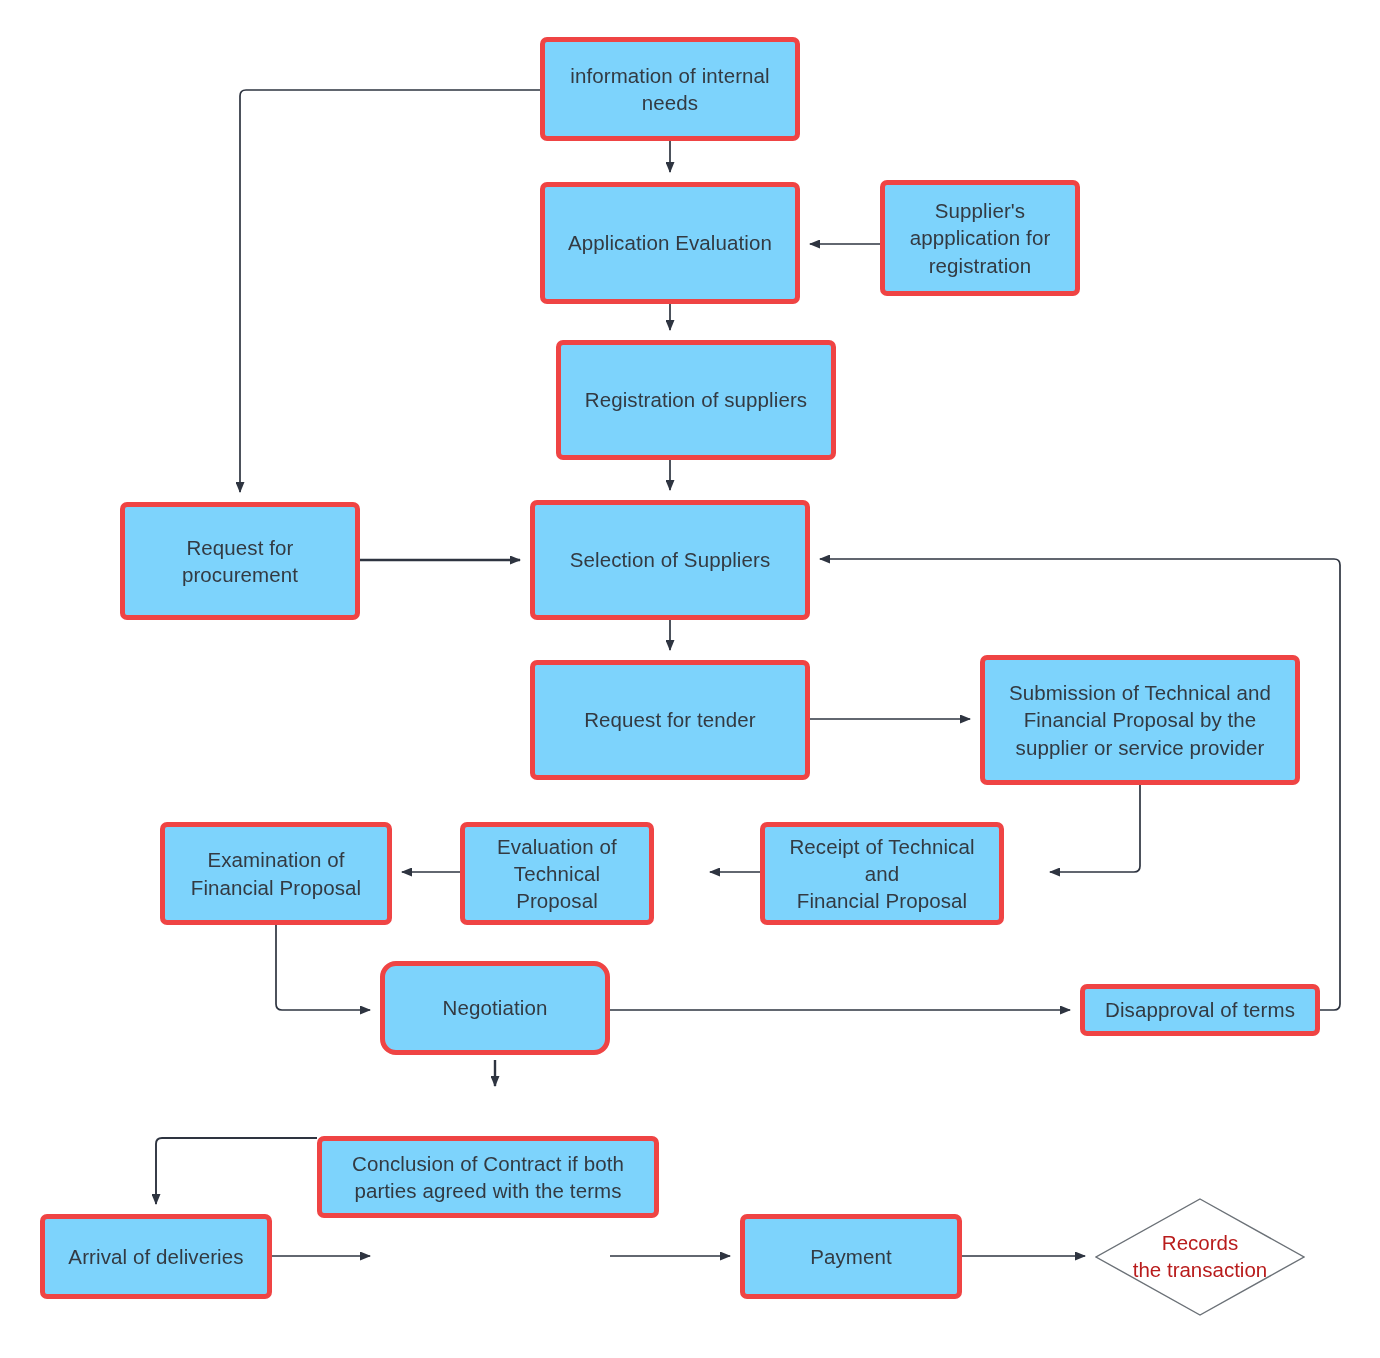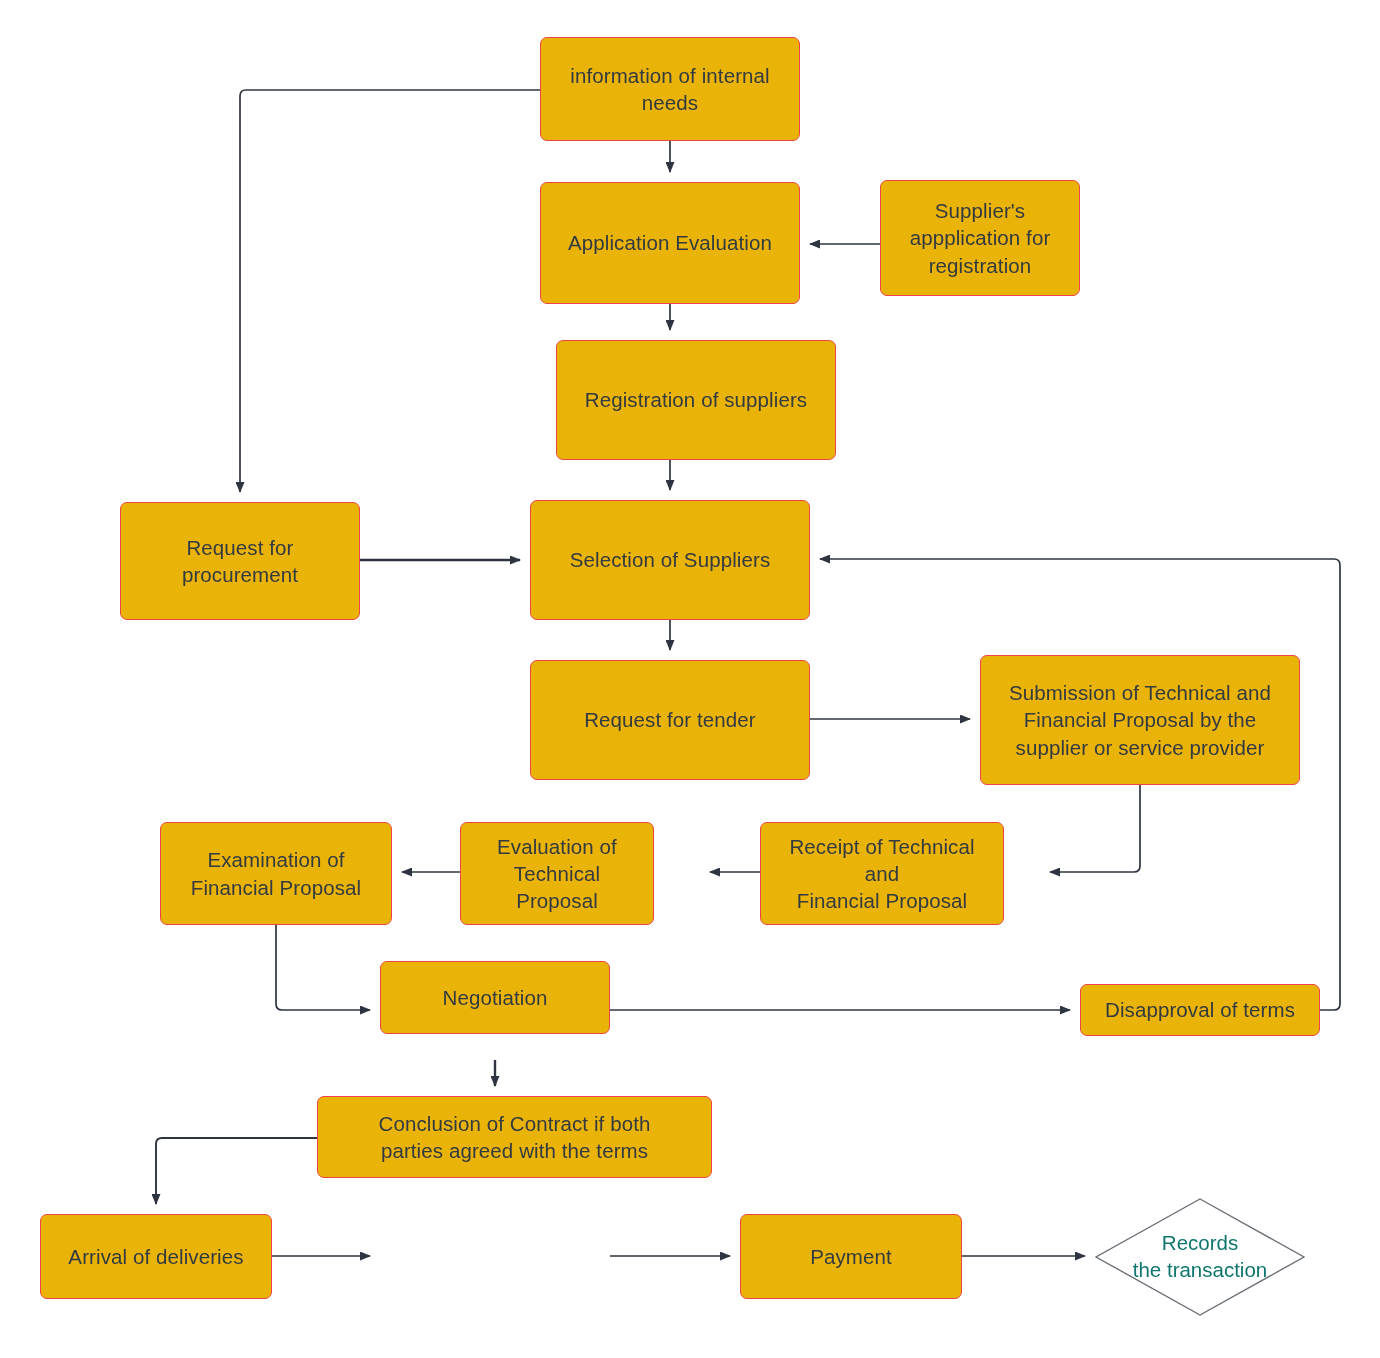--- a/index.html
+++ b/index.html
@@ -26,23 +26,23 @@
     height: 1358px;
     pointer-events: none;
   }
   .node {
     position: absolute;
     box-sizing: border-box;
     display: flex;
     align-items: center;
     justify-content: center;
     text-align: center;
-    border: 1px solid #ef4444;
+    border: 5px solid #ef4444;
     border-radius: 7px;
-    background: #eab308;
+    background: #7dd3fc;
     color: #333a42;
     font-size: 20.5px;
     line-height: 1.32;
     padding: 0 10px;
     letter-spacing: 0.1px;
   }
   .node-label {
     display: block;
     white-space: pre-line;
   }
@@ -54,21 +54,21 @@
   }
   .diamond-svg {
     position: absolute;
     left: 0;
     top: 0;
   }
   .diamond-text {
     position: relative;
     z-index: 2;
     text-align: center;
-    color: #0f766e;
+    color: #b91c1c;
     font-size: 20.5px;
     line-height: 1.3;
     white-space: pre-line;
     width: 250px;
   }
 </style>
 </head>
 <body>
 
 <div id="canvas">
@@ -167,29 +167,29 @@
   <div class="node" style="left:460px; top:822px; width:194px; height:103px;">
     <span class="node-label">Evaluation of
 Technical Proposal</span>
   </div>
 
   <div class="node" style="left:160px; top:822px; width:232px; height:103px;">
     <span class="node-label">Examination of
 Financial Proposal</span>
   </div>
 
-  <div class="node" style="left:380px; top:961px; width:230px; height:73px;">
+  <div class="node" style="left:380px; top:961px; width:230px; height:94px;border-radius:16px;">
     <span class="node-label">Negotiation</span>
   </div>
 
   <div class="node" style="left:1080px; top:984px; width:240px; height:52px;">
     <span class="node-label">Disapproval of terms</span>
   </div>
 
-  <div class="node" style="left:317px; top:1096px; width:395px; height:82px;">
+  <div class="node" style="left:317px; top:1136px; width:342px; height:82px;">
     <span class="node-label">Conclusion of Contract if both
 parties agreed with the terms</span>
   </div>
 
   <div class="node" style="left:40px; top:1214px; width:232px; height:85px;">
     <span class="node-label">Arrival of deliveries</span>
   </div>
 
 
   <div class="node" style="left:740px; top:1214px; width:222px; height:85px;">

